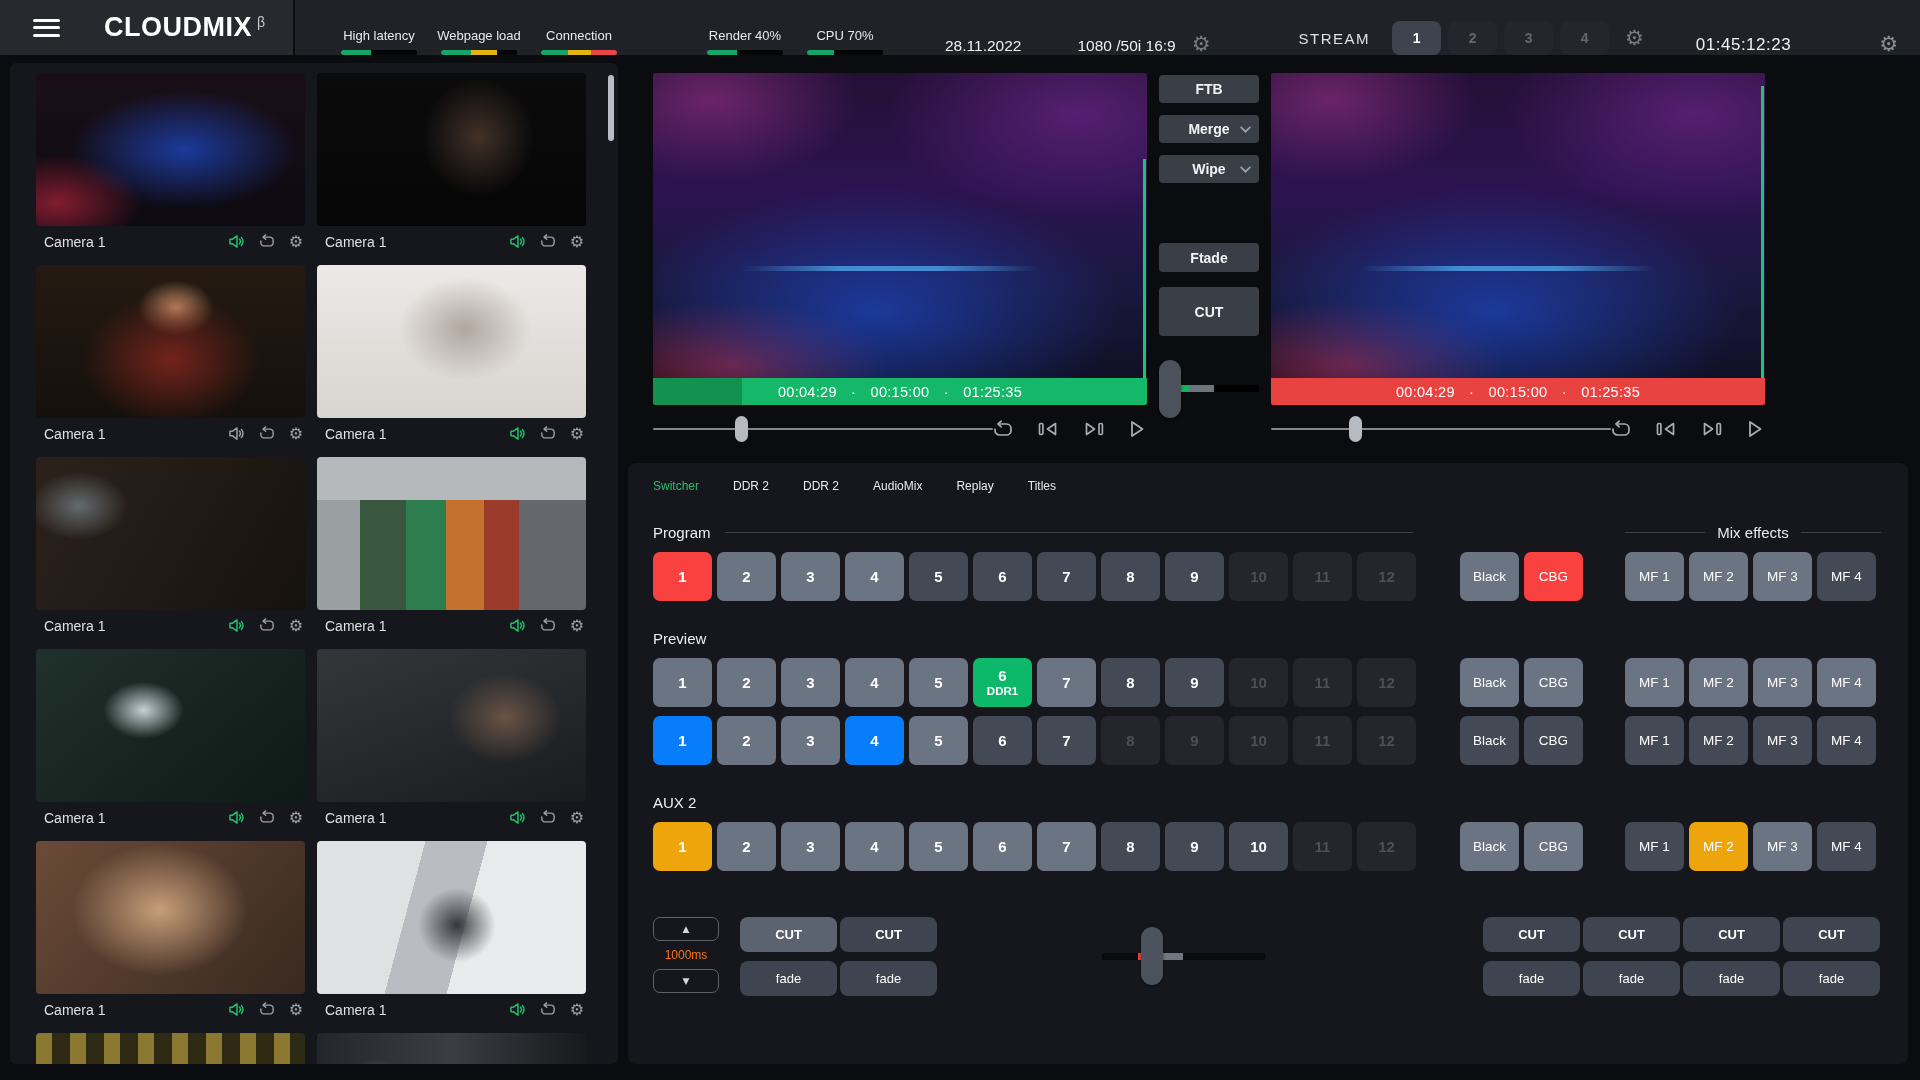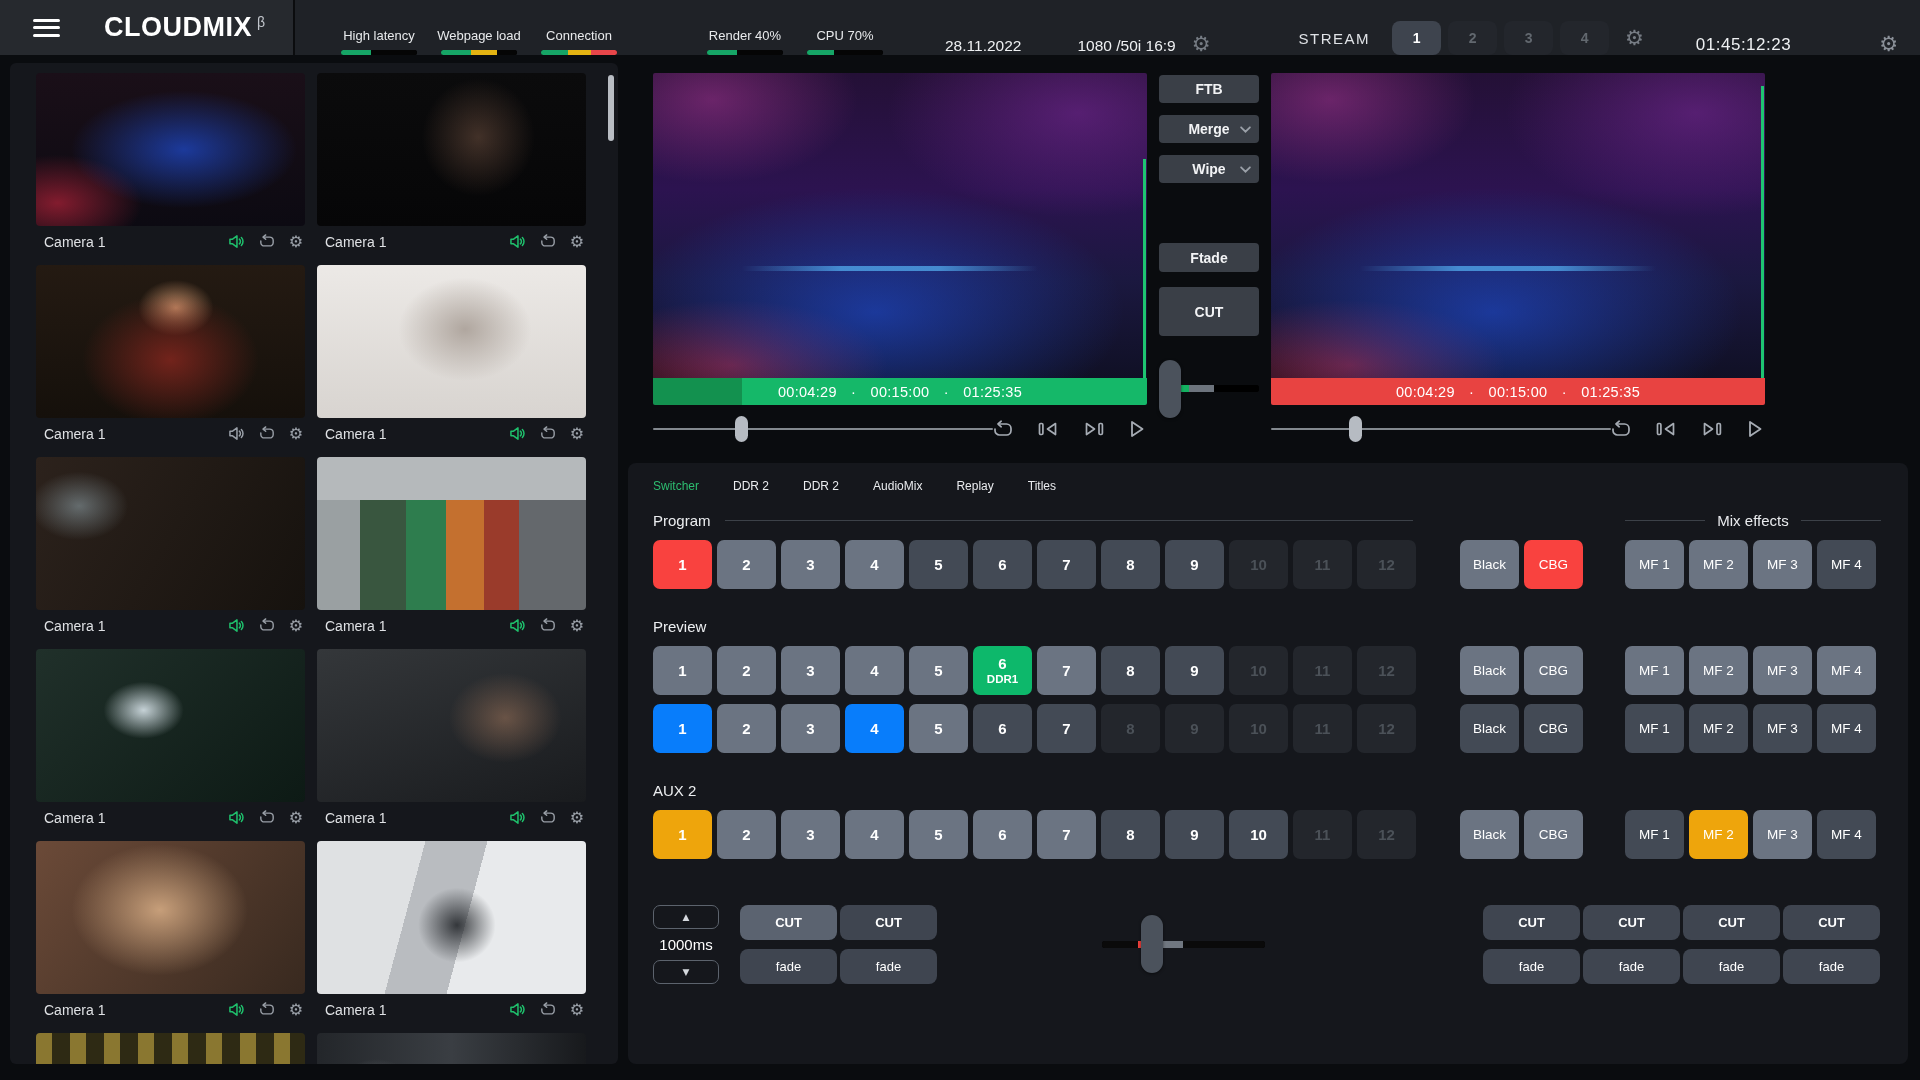--- a/index.html
+++ b/index.html
@@ -97,21 +97,21 @@
   .t-slider{position:relative;height:58px;margin-top:24px}
   .seg-track{position:absolute;left:0;right:0;top:25px;height:7px;border-radius:3px;overflow:hidden;display:flex;background:#000}
   .t-handle{position:absolute;top:0;width:22px;height:58px;border-radius:11px;background:#4b525c;box-shadow:0 1px 3px rgba(0,0,0,.5);cursor:grab}
 
   
   .panel{flex:1;background:#15171c;border-radius:8px;margin-top:10px;position:relative;padding-top:16px;overflow:hidden}
   .tabs{display:flex;gap:34px;padding-left:25px;font-size:12px}
   .tab{color:#e9ebee;cursor:pointer;white-space:nowrap}
   .tab[data-state="active"]{color:#2dbd70}
   .label-row{position:relative;height:22px;padding-left:25px;display:flex;align-items:center;font-size:15px;color:#eceef0}
-  .lr-1{margin-top:16px}.lr-n{margin-top:26px}
+  .lr-1{margin-top:28px}.lr-n{margin-top:26px}
   .rule{width:688px;height:1px;background:#3c4148;margin-left:14px}
   .mix-head{position:absolute;left:997px;top:0;width:256px;height:22px;display:flex;align-items:center;gap:12px;font-size:15px;color:#e9ebee}
   .mix-head i{flex:1;height:1px;background:#3c4148}
   .bank{position:relative;height:49px;margin-top:9px}
   .srcs{position:absolute;left:25px;display:flex;gap:5px}
   .bus{position:absolute;left:832px;display:flex;gap:5px}
   .mfs{position:absolute;left:997px;display:flex;gap:5px}
   .sw{width:59px;height:49px;border-radius:7px;display:flex;flex-direction:column;align-items:center;justify-content:center;font-size:15px;font-weight:700;color:#fff;cursor:pointer;line-height:1.15;text-align:center}
   .sw .sub{font-size:11.5px;font-weight:600}
   .sw .sub:empty{display:none}
@@ -121,21 +121,21 @@
   .sw[data-state="disabled"]{background:#23262c;color:#4b5158;cursor:default}
   .sw[data-state="red"]{background:#f9423f}
   .sw[data-state="green"]{background:#0db86b}
   .sw[data-state="blue"]{background:#087dfb}
   .sw[data-state="amber"]{background:#eea50c}
 
   
   .lower{position:relative;height:84px;margin-top:46px}
   .stepper{position:absolute;left:25px;top:0;width:66px;text-align:center}
   .sbtn{height:24px;border:1.5px solid #5c636d;border-radius:7px;background:transparent;color:#d4d8dd;font-size:9px;display:flex;align-items:center;justify-content:center;cursor:pointer;font-family:"DejaVu Sans",sans-serif}
-  .dur{font-size:15px;color:#ffffff;margin:7px 0}
+  .dur{font-size:12px;color:#f97316;margin:7px 0}
   .grid2{position:absolute;left:112px;top:0;display:grid;grid-template-columns:97px 97px;gap:9px 3px}
   .grid4{position:absolute;left:855px;top:0;display:grid;grid-template-columns:repeat(4,97px);gap:9px 3px}
   .gbtn{height:35px;border-radius:8px;display:flex;align-items:center;justify-content:center;font-size:13px;color:#fff;cursor:pointer}
   .grid2 > .gbtn:nth-child(-n+2),.grid4 > .gbtn:nth-child(-n+4){font-weight:700}
   .gbtn[data-state="lightbtn"]{background:#5b6370}
   .gbtn[data-state="darkbtn"]{background:#3f4550}
   .xfader{position:absolute;left:474px;top:0;width:163px;height:78px}
   .xfader .seg-track{top:36px}
   .x-handle{position:absolute;top:10px;width:22px;height:58px;border-radius:11px;background:#4b525c;box-shadow:0 1px 3px rgba(0,0,0,.5);cursor:grab}
   svg{display:block}

